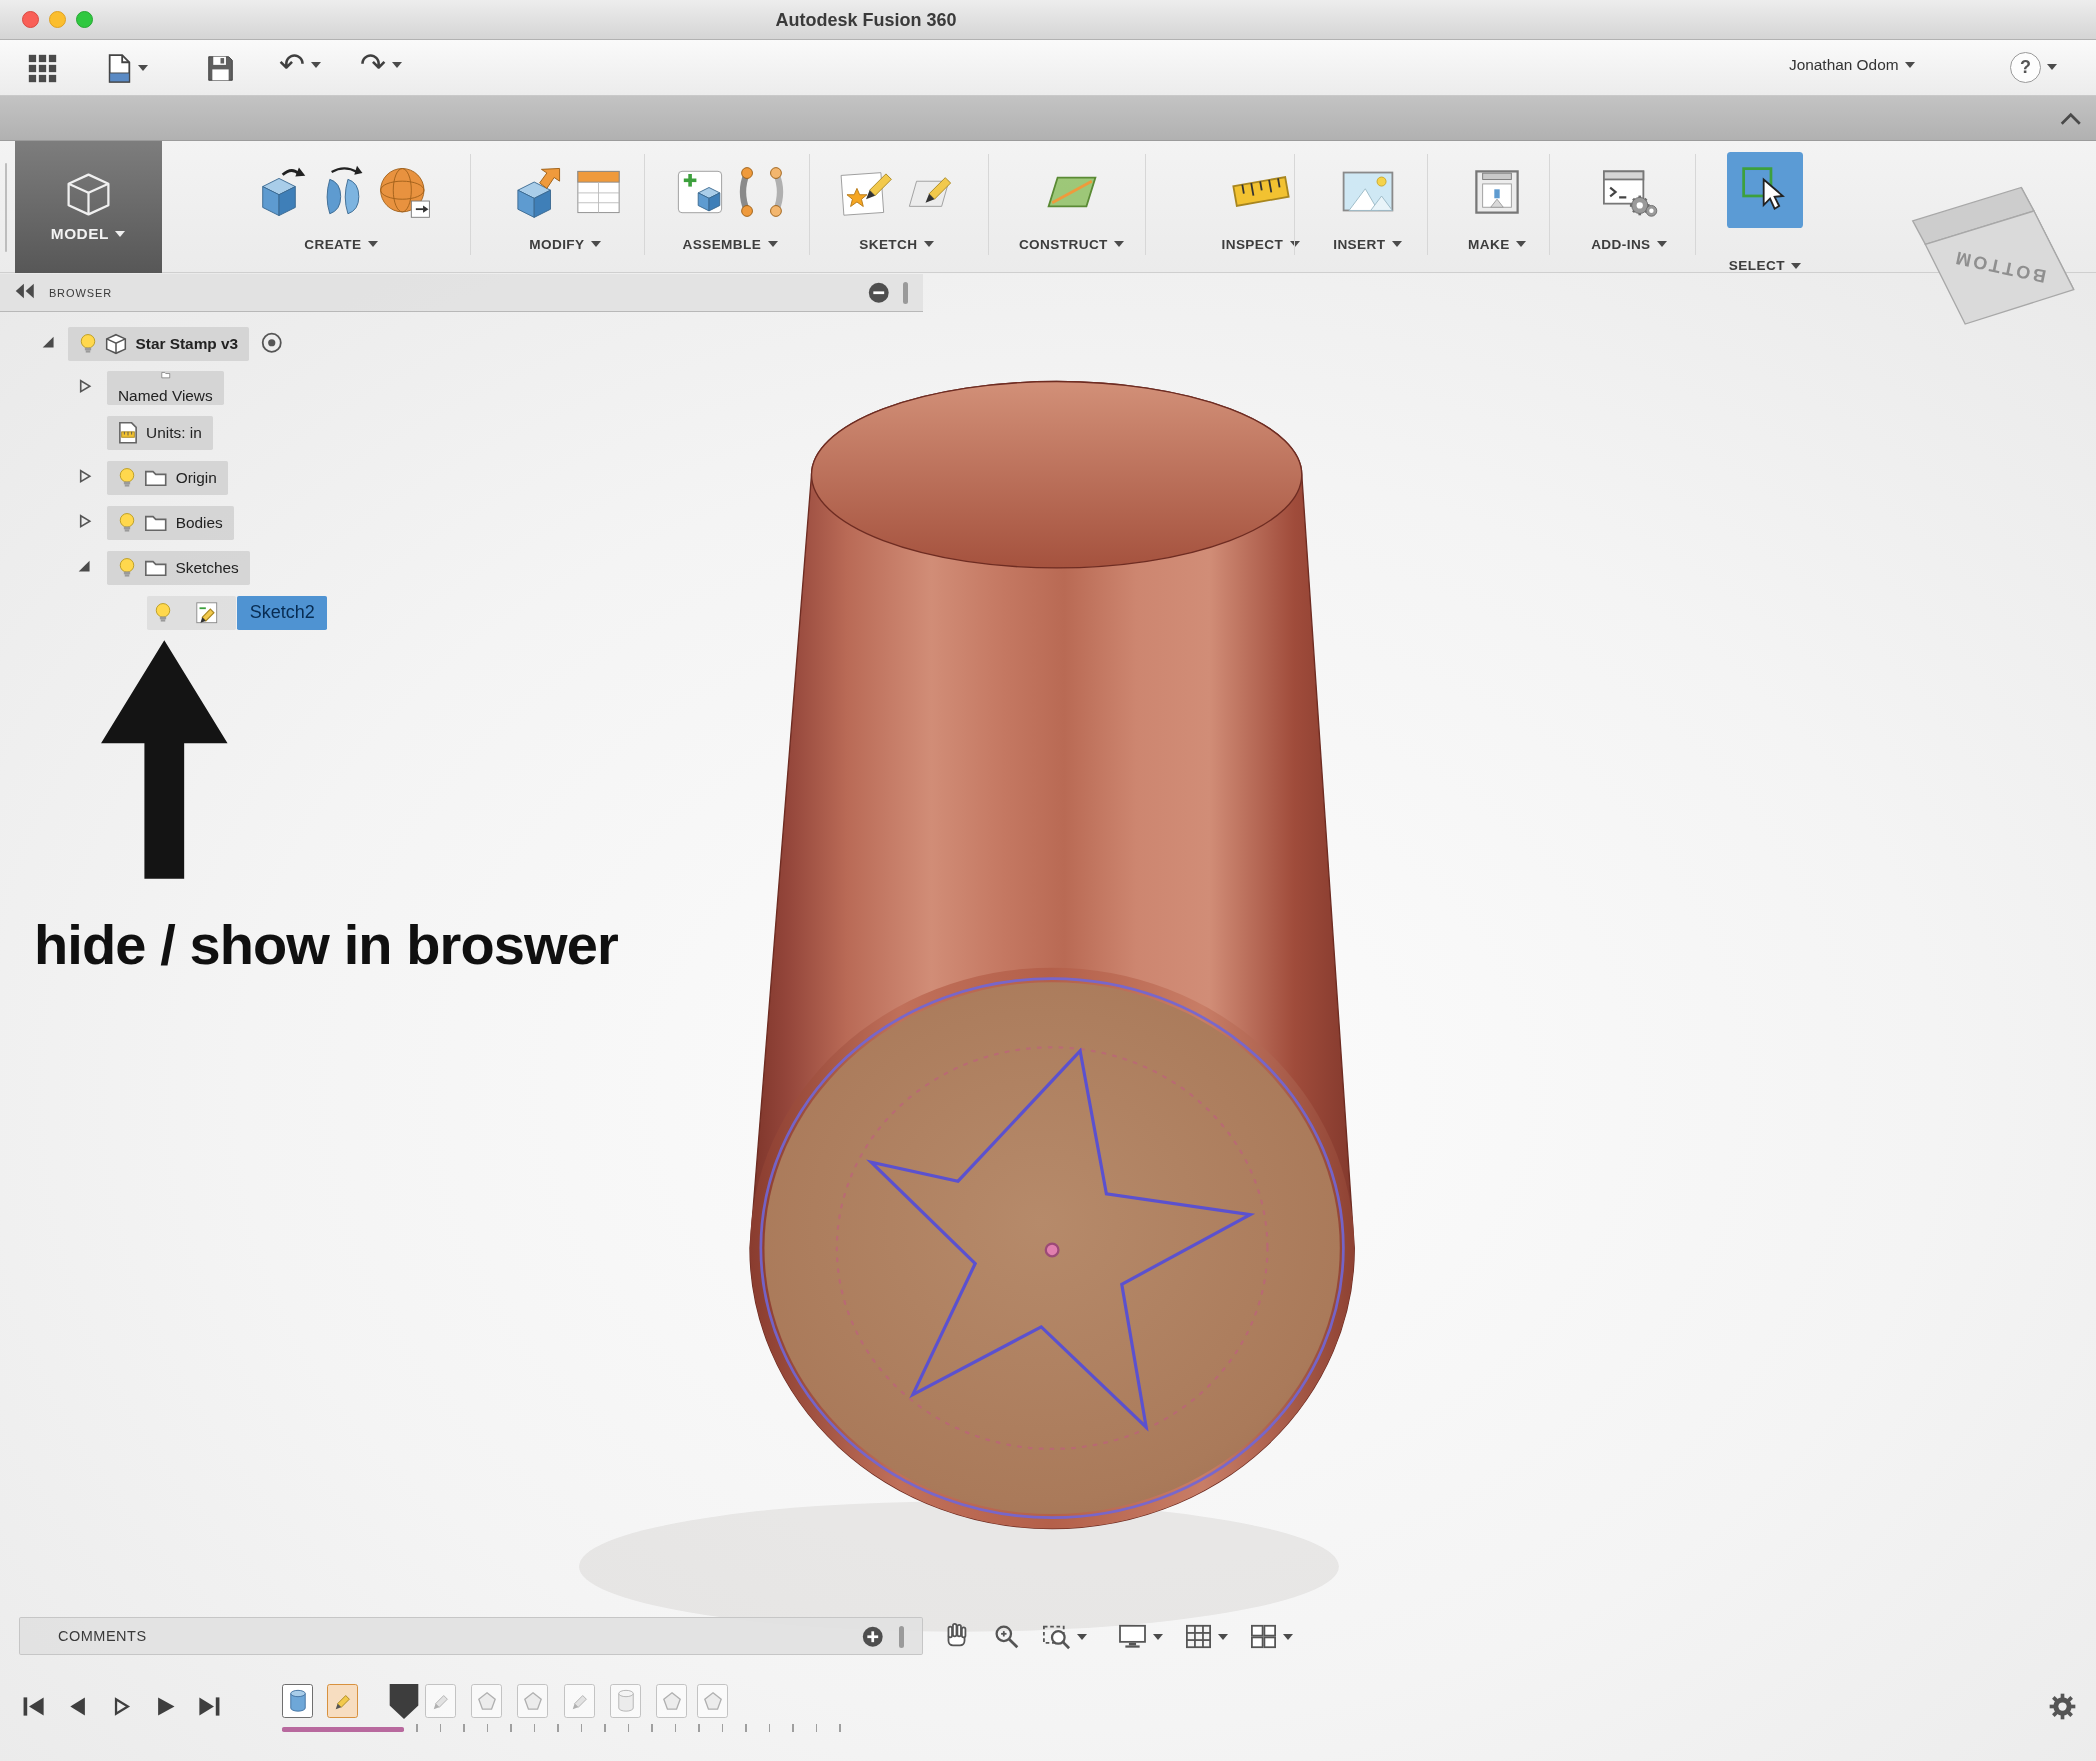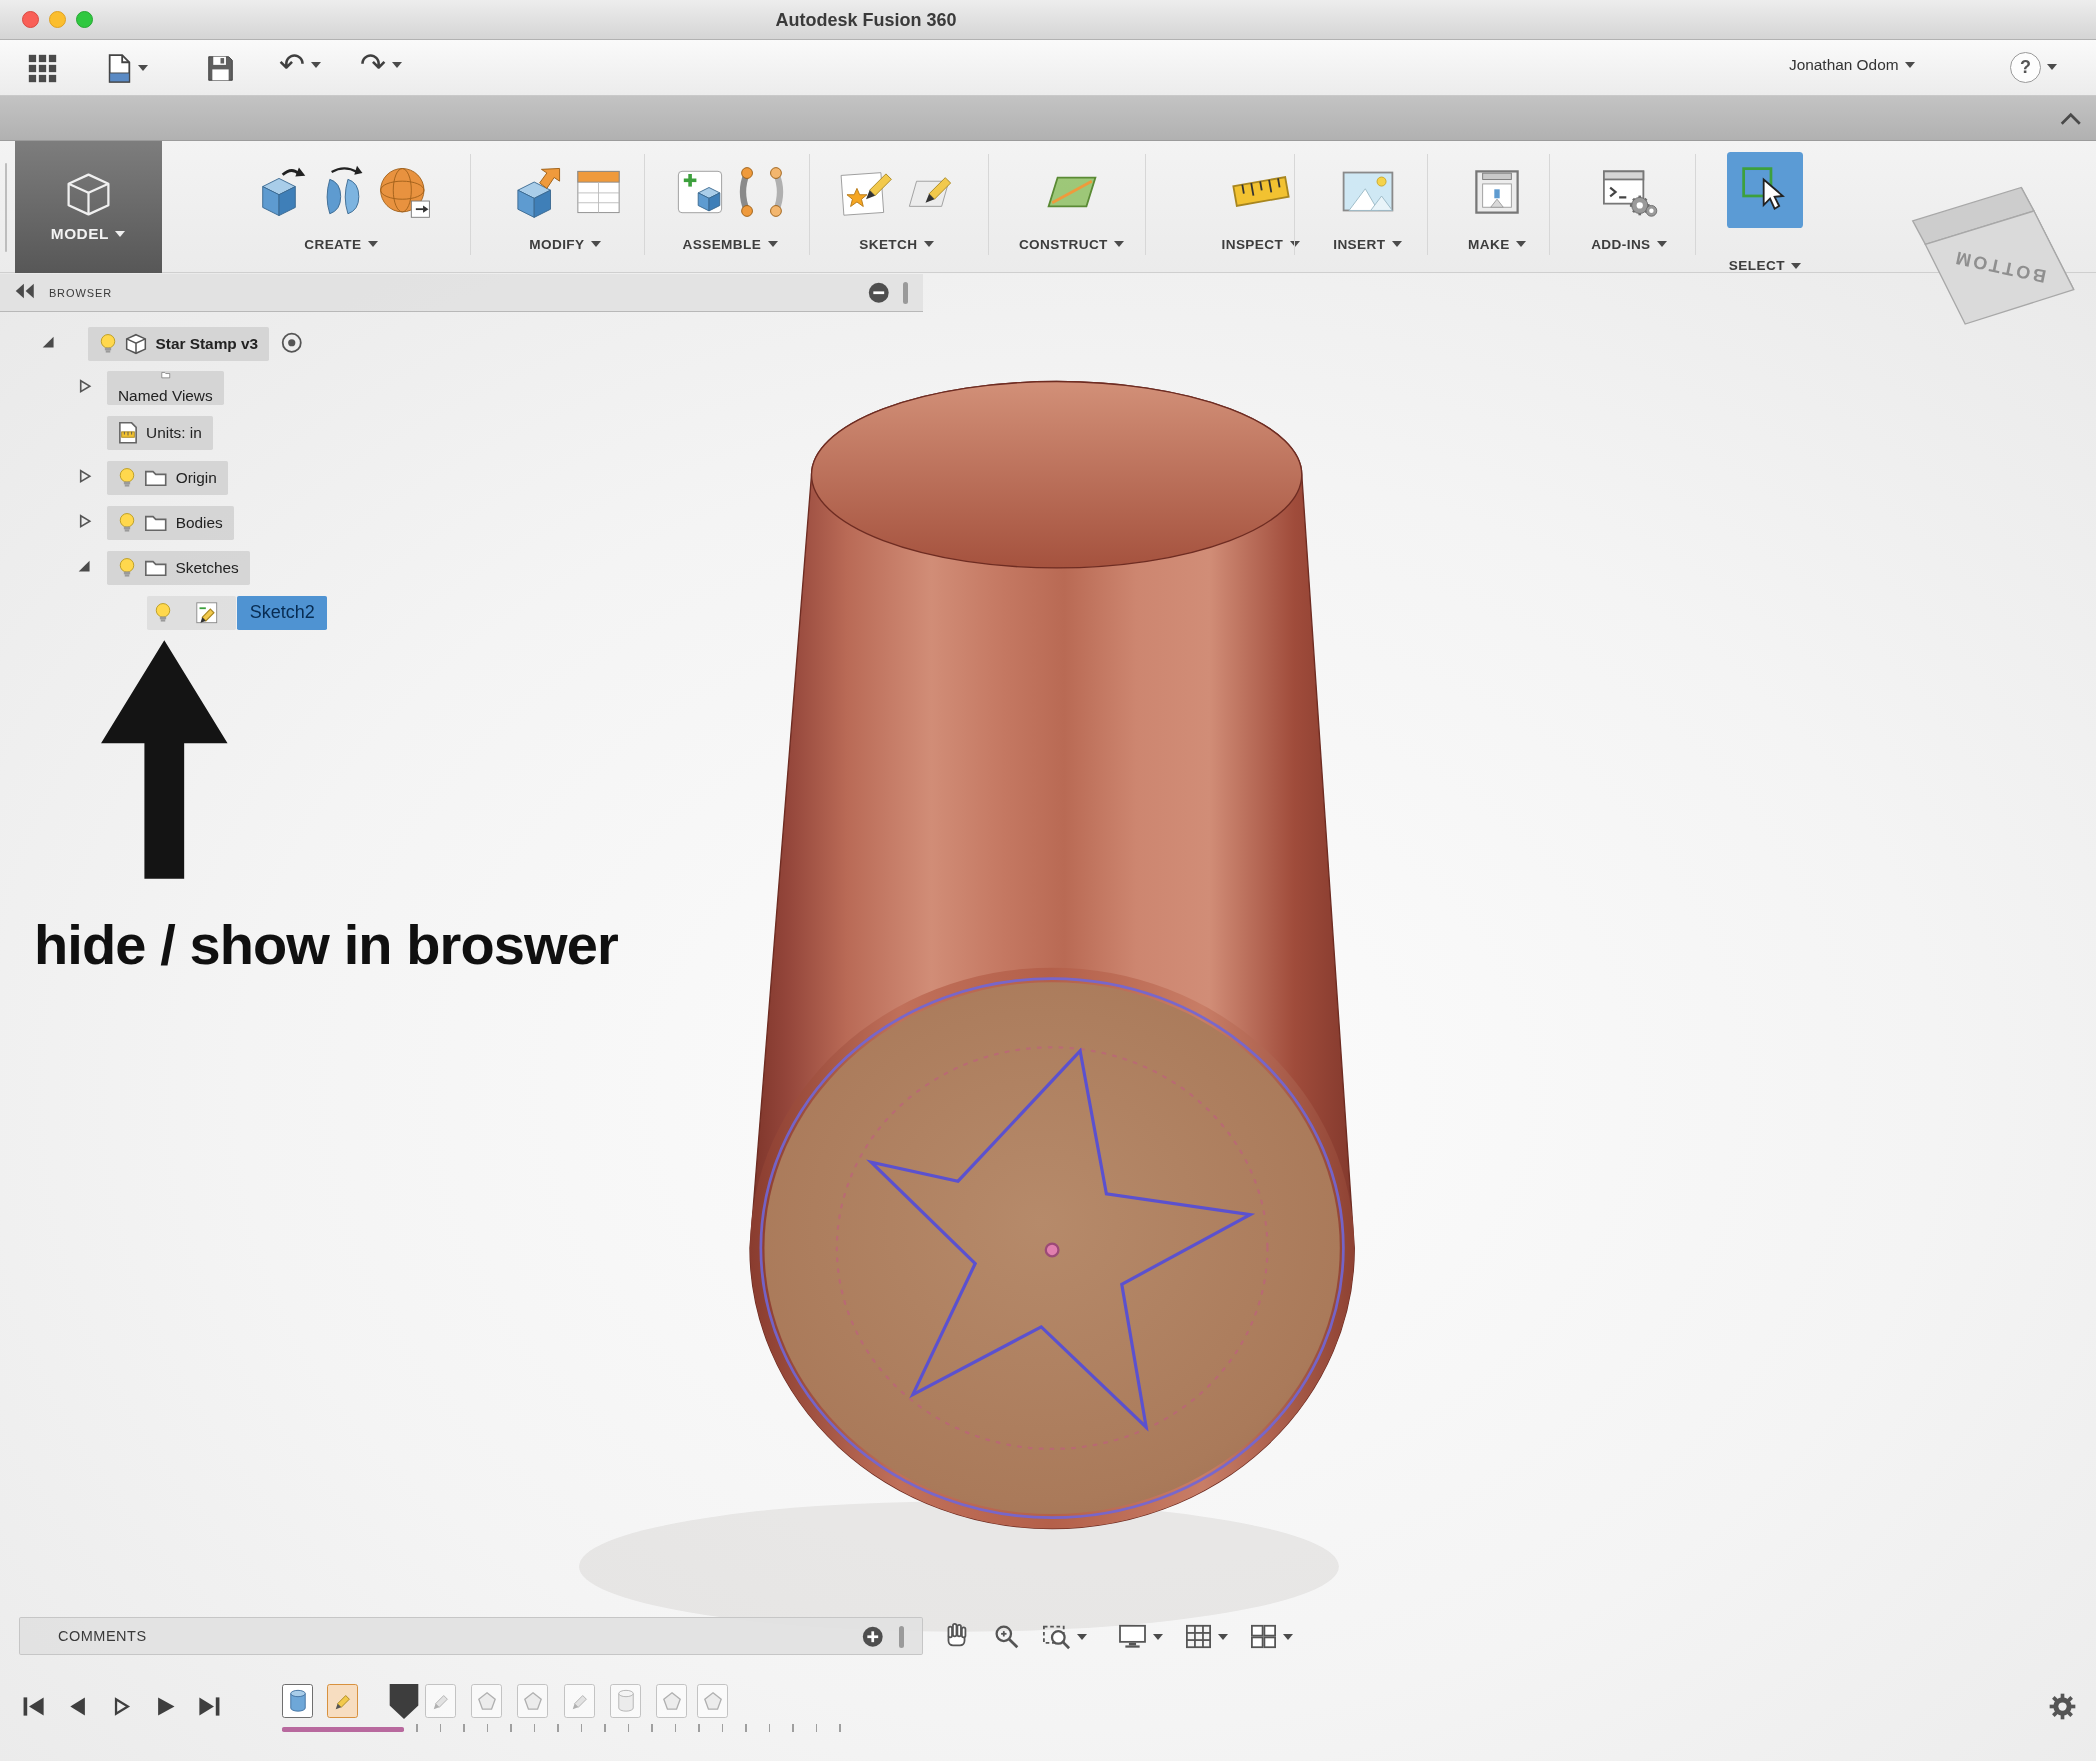--- a/index.html
+++ b/index.html
@@ -433,21 +433,21 @@
           <circle cx="13" cy="13" r="11" fill="#4f4f4f"></circle>
           <rect x="7" y="11.5" width="12" height="3" fill="#fff"></rect>
         </svg></span>
     <span class="abs handle" style="left:903px;top:8.1px;"></span>
   </div>
 
   <div class="abs brow" style="left:0;top:324px;">
     <span style="margin-left:40px;"><svg width="16.3" height="16.3" viewBox="0 0 18 18">
           <polygon points="15,3 15,15 3,15" fill="#4a4a4a"></polygon>
         </svg></span>
-    <span class="pill bold" style="margin-left:32px;">
+    <span class="pill bold" style="margin-left:12px;">
       <svg width="18" height="22" viewBox="0 0 20 24">
           <circle cx="10" cy="9" r="7.5" fill="#ffd84d" stroke="#b99a1e"></circle>
           <rect x="6.5" y="16" width="7" height="3" fill="#9a9a9a"></rect>
           <rect x="7.5" y="19" width="5" height="2.5" fill="#9a9a9a"></rect>
         </svg>
       <svg width="22" height="22" viewBox="0 0 26 26">
           <g fill="#fff" stroke="#555" stroke-width="1.8">
             <polygon points="13,2 24,7 24,19 13,24 2,19 2,7"></polygon>
             <polyline points="2,7 13,12 24,7" fill="none"></polyline>
             <line x1="13" y1="12" x2="13" y2="24"></line>

